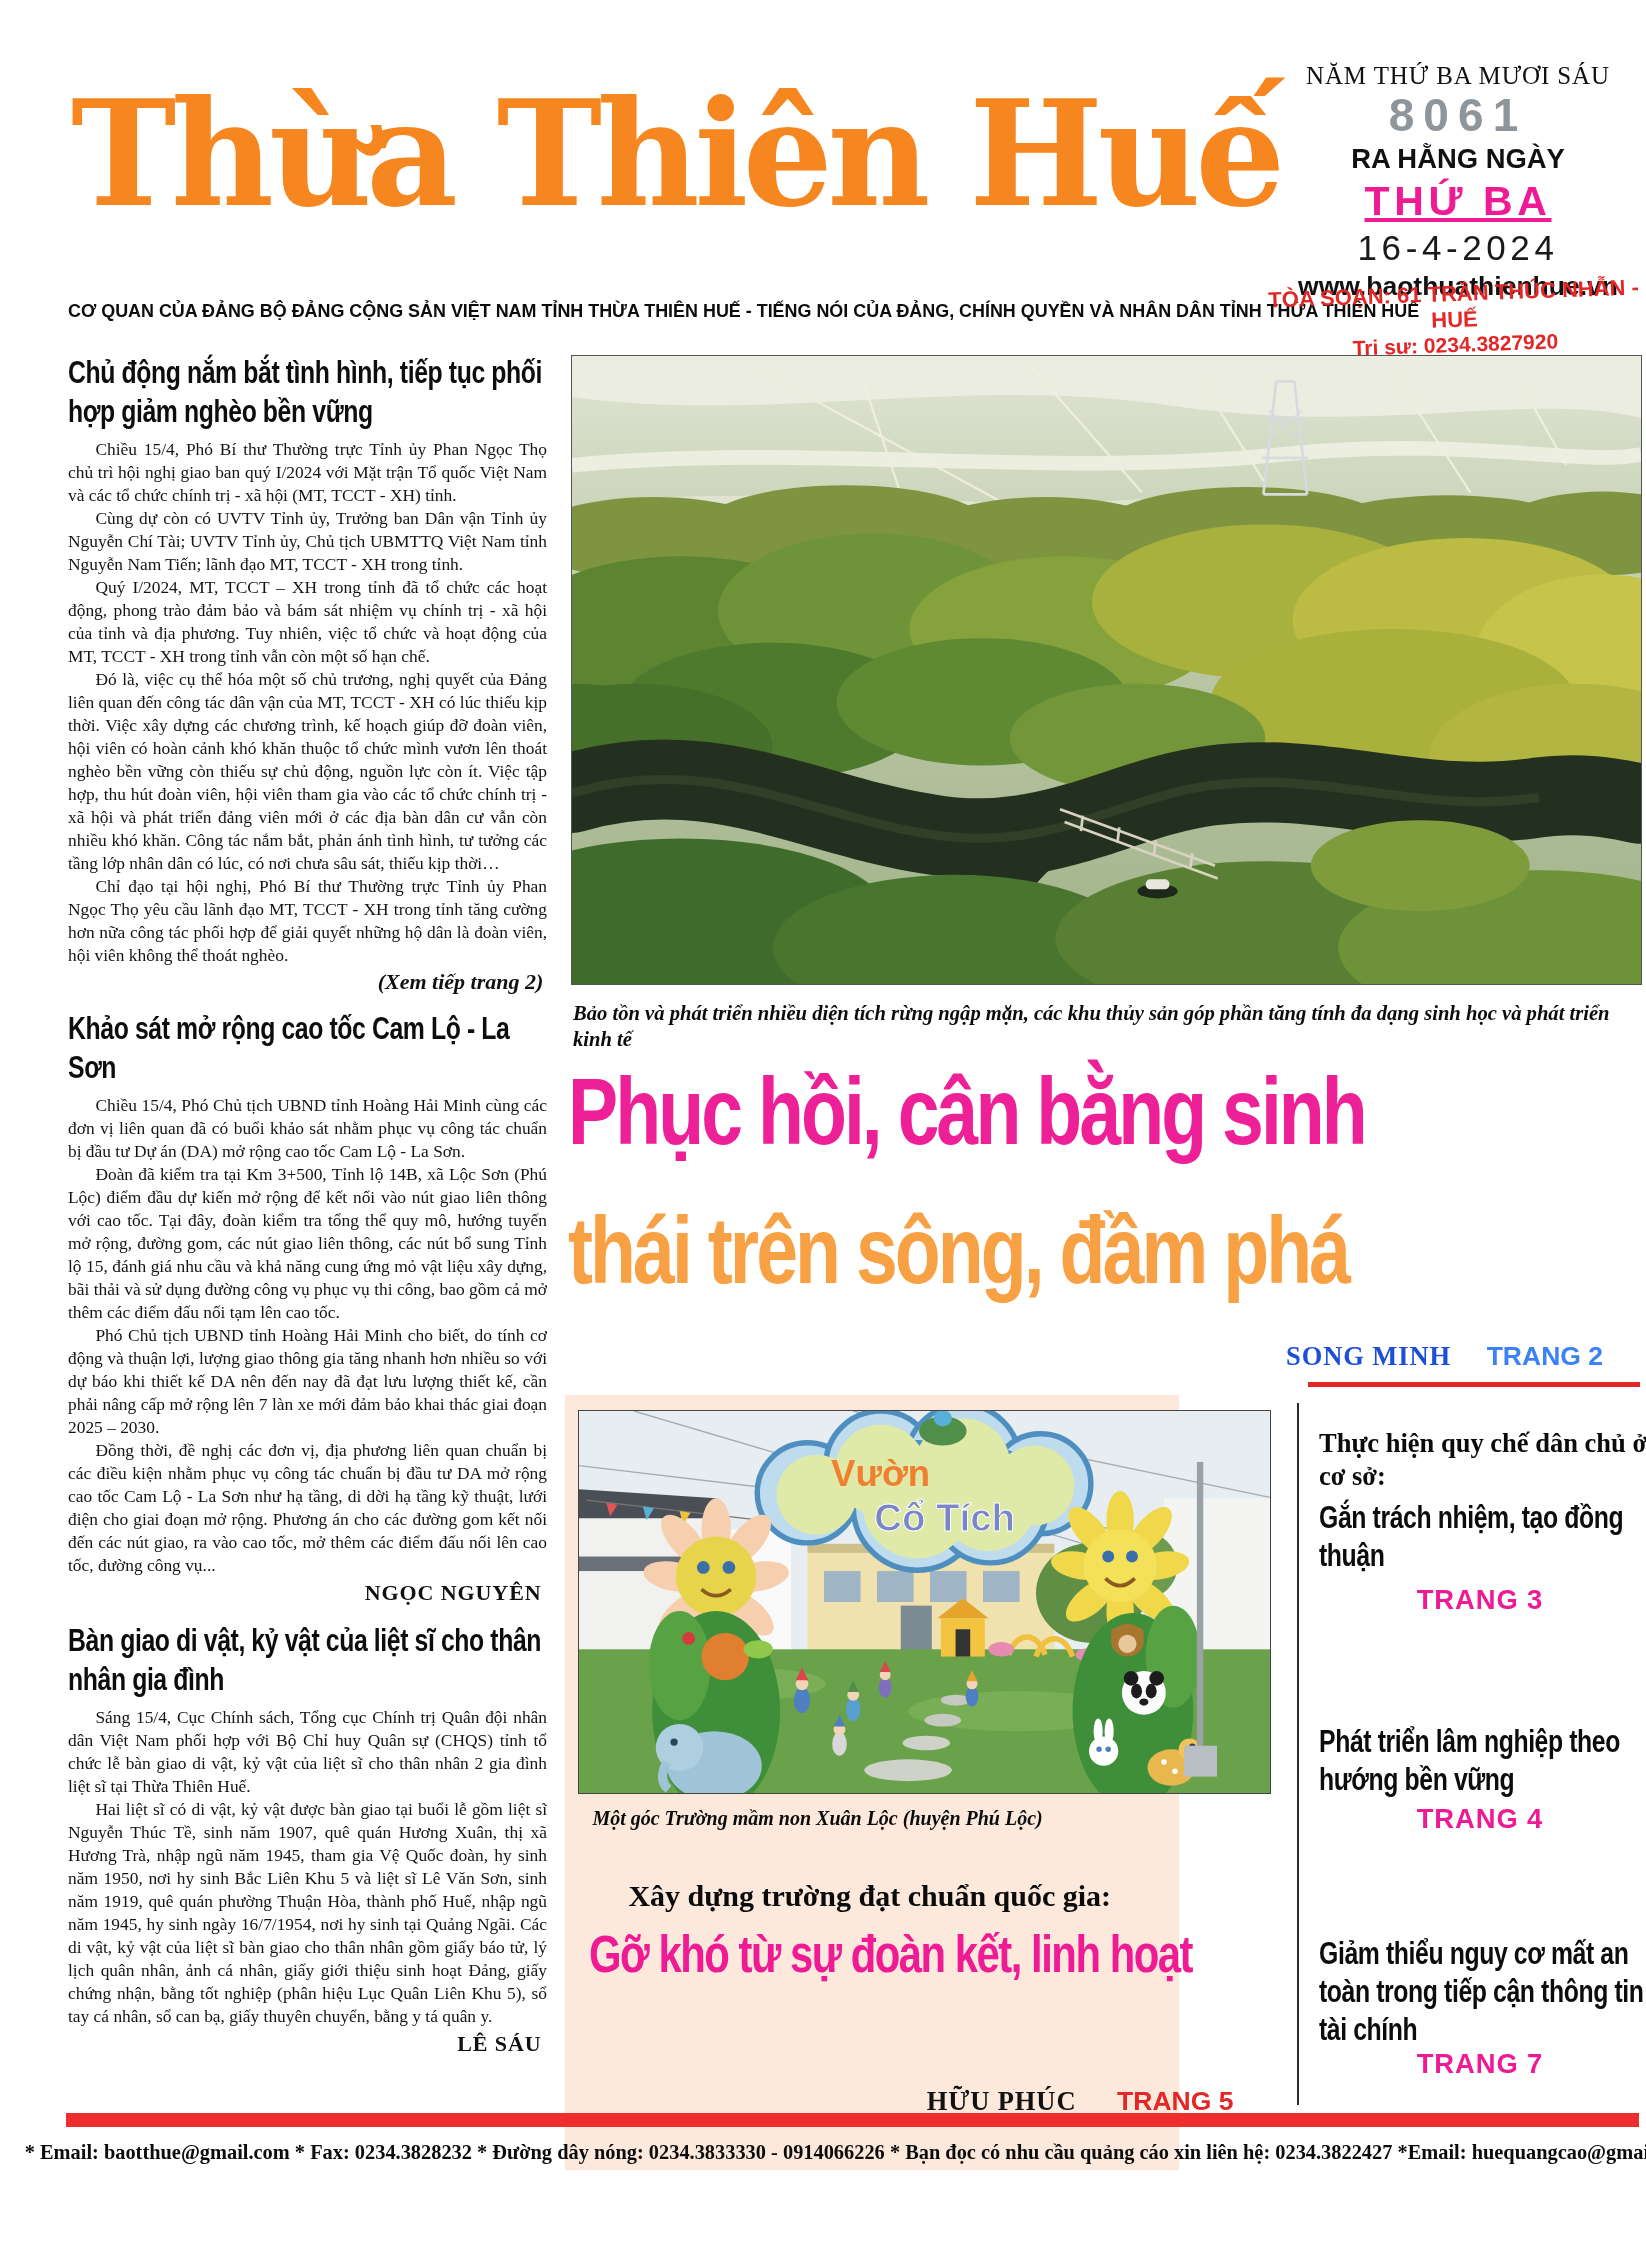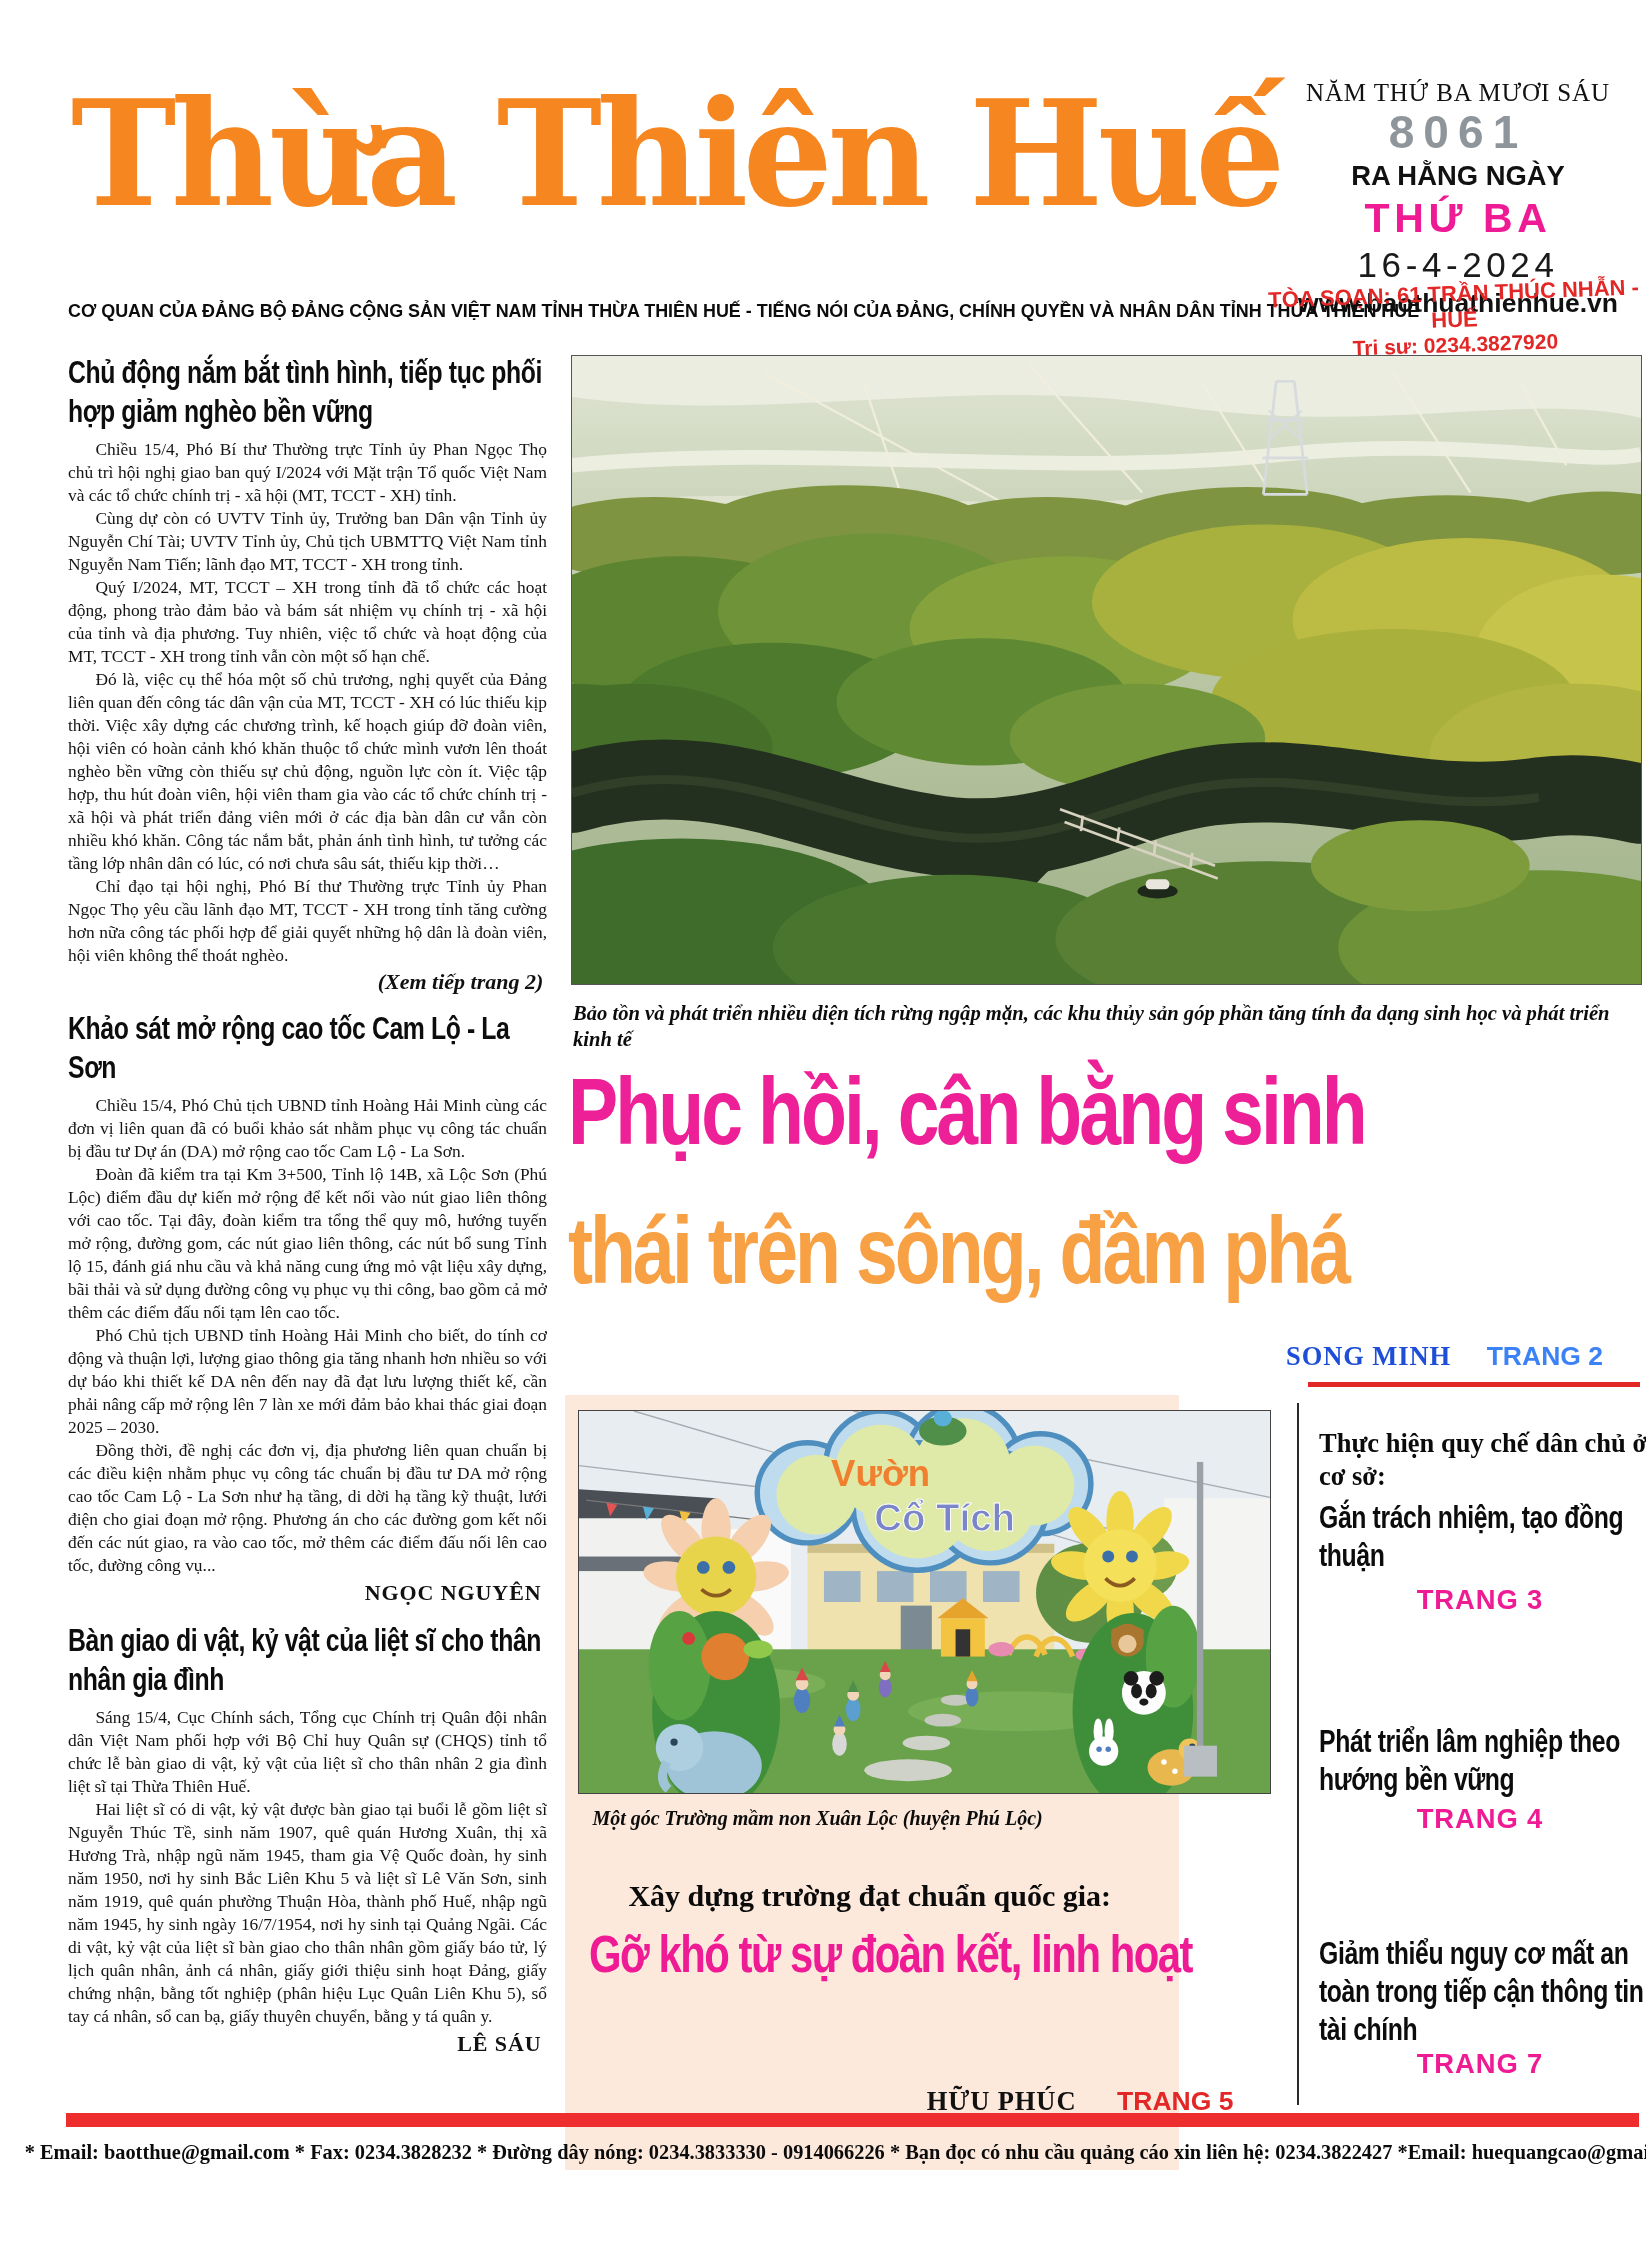--- a/index.html
+++ b/index.html
@@ -5,24 +5,24 @@
   html,body{margin:0;padding:0;background:#888;}
   .page{position:relative;width:1647px;height:2267px;background:#ffffff;overflow:hidden;
         font-family:"Liberation Serif",serif;color:#111;}
   .abs{position:absolute;}
 
   
   .masthead-title{left:71px;top:44px;font-family:"DejaVu Serif",serif;font-weight:bold;
     font-size:146px;line-height:219px;color:#f6861f;letter-spacing:-5.5px;white-space:nowrap;
     transform:scaleX(0.97);transform-origin:0 0;}
   .info-box{left:1279px;top:60px;width:358px;text-align:center;}
-  .info-year{font:400 25px/31px "Liberation Serif",serif;letter-spacing:0.9px;color:#111;margin-top:17px;}
+  .info-year{font:400 25px/31px "Liberation Serif",serif;letter-spacing:0.9px;color:#111;}
   .info-issue{font:700 46px/49px "Liberation Sans",sans-serif;letter-spacing:9.1px;color:#8f969b;}
   .info-freq{font:700 27.4px/37px "Liberation Sans",sans-serif;color:#111;}
-  .info-weekday{font:700 41px/49px "Liberation Sans",sans-serif;letter-spacing:4.6px;color:#ee1b94;}
+  .info-weekday{font:700 41px/49px "Liberation Sans",sans-serif;letter-spacing:4.6px;color:#ee1b94;text-decoration:underline;}
   .info-date{font:400 35px/44px "Liberation Sans",sans-serif;letter-spacing:4.6px;color:#1a1a1a;}
   .info-web{font:700 26.5px/33px "Liberation Sans",sans-serif;color:#111;}
   .tagline{left:68px;top:299px;width:1197px;font:700 18.3px/24px "Liberation Sans",sans-serif;
     letter-spacing:0;white-space:nowrap;transform:scaleX(0.98);transform-origin:0 0;color:#0c0c0c;}
   .address-block{left:1268px;top:281px;width:373px;text-align:center;color:#e32726;
     transform:rotate(-2deg);}
   .address-line1{font:700 22px/25.6px "Liberation Sans",sans-serif;letter-spacing:0;}
   .address-line2{font:700 21px/25.6px "Liberation Sans",sans-serif;}
 
   

